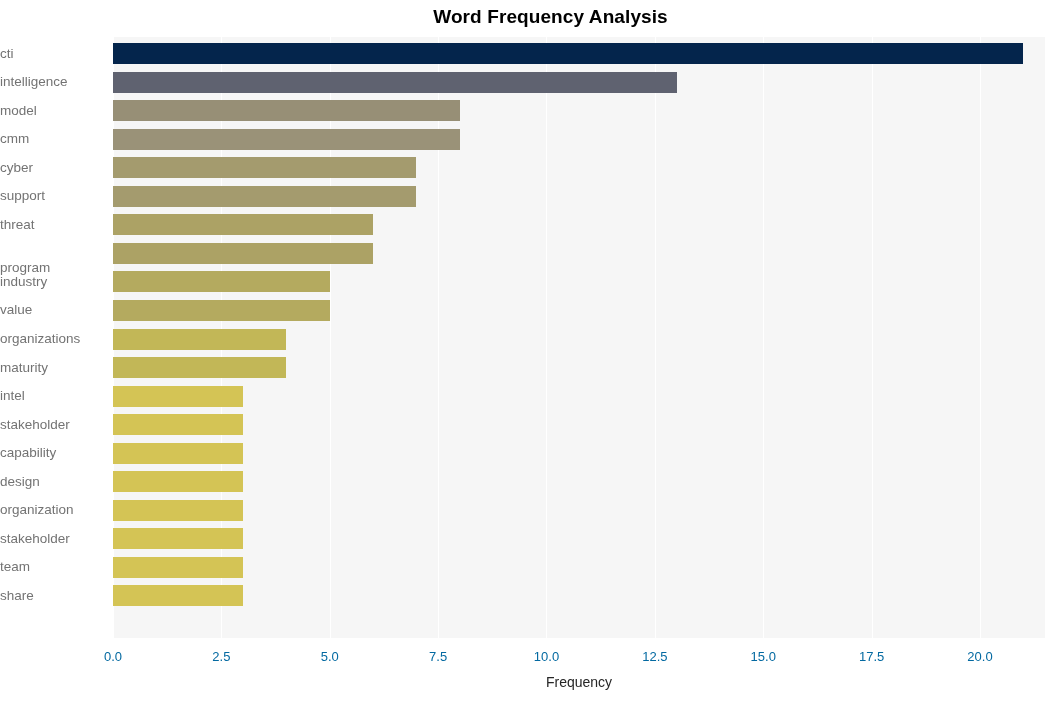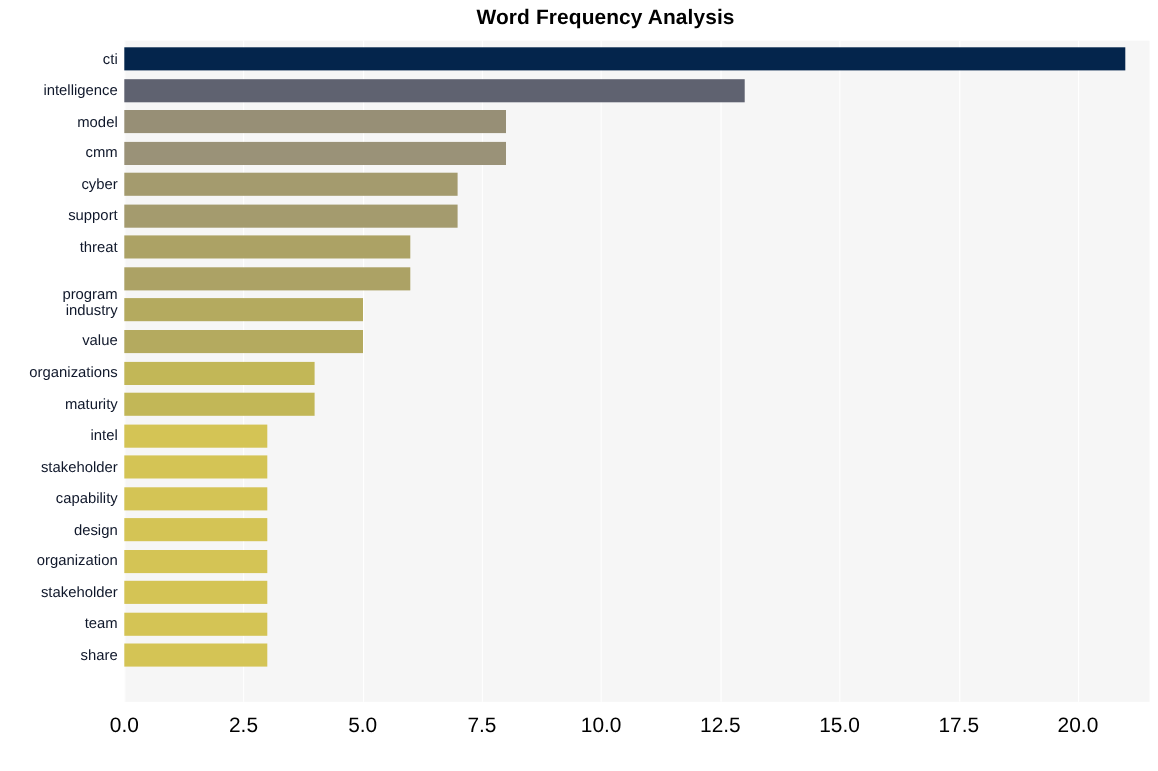--- a/index.html
+++ b/index.html
@@ -67,39 +67,39 @@
     position: absolute;
     left: 0;
     top: 37px;
     width: 107px;
     height: 601px;
   }
   .y-tick-label {
     position: absolute;
     right: 0;
     width: 107px;
-    text-align: right;
+    text-align: left;
     font-size: 13.5px;
-    color: #0f172a;
+    color: #737373;
     line-height: 14px;
   }
   
   #x-axis {
     position: absolute;
     left: 113px;
     top: 638px;
     width: 932px;
     height: 30px;
   }
   .x-tick-label {
     position: absolute;
     top: 11px;
     transform: translateX(-50%);
-    font-size: 19px;
-    color: #000000;
+    font-size: 13px;
+    color: #0369a1;
     white-space: nowrap;
   }
   #x-axis-title {
     position: absolute;
     left: 113px;
     top: 674px;
     width: 932px;
     text-align: center;
     font-size: 14px;
     color: #262626;
@@ -176,14 +176,15 @@
       <div class="x-tick-label" style="left: 108.372px;">2.5</div>
       <div class="x-tick-label" style="left: 216.744px;">5.0</div>
       <div class="x-tick-label" style="left: 325.116px;">7.5</div>
       <div class="x-tick-label" style="left: 433.488px;">10.0</div>
       <div class="x-tick-label" style="left: 541.86px;">12.5</div>
       <div class="x-tick-label" style="left: 650.233px;">15.0</div>
       <div class="x-tick-label" style="left: 758.605px;">17.5</div>
       <div class="x-tick-label" style="left: 866.977px;">20.0</div>
     </div>
 
+  <div id="x-axis-title">Frequency</div>
 
 </div>
 
 </body></html>

